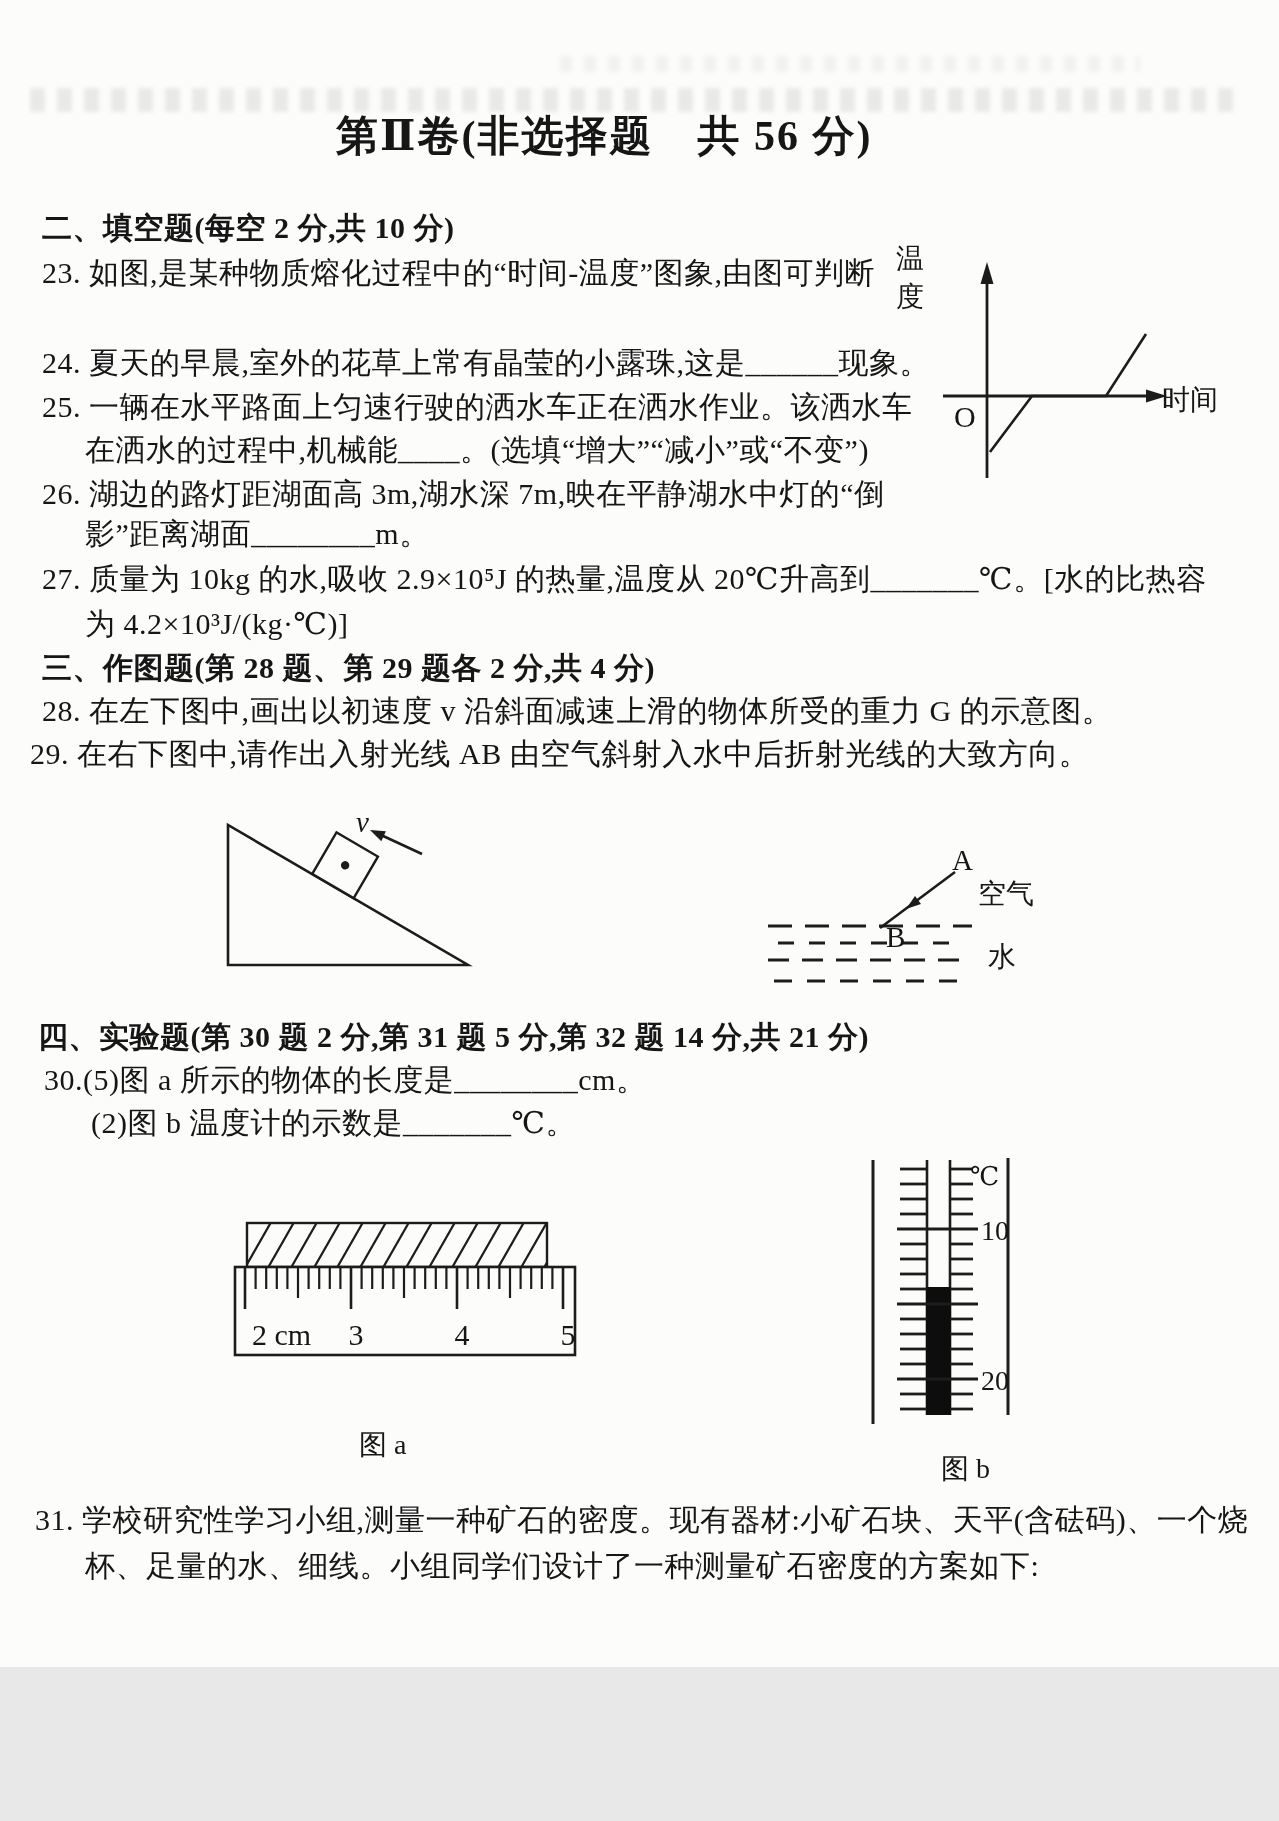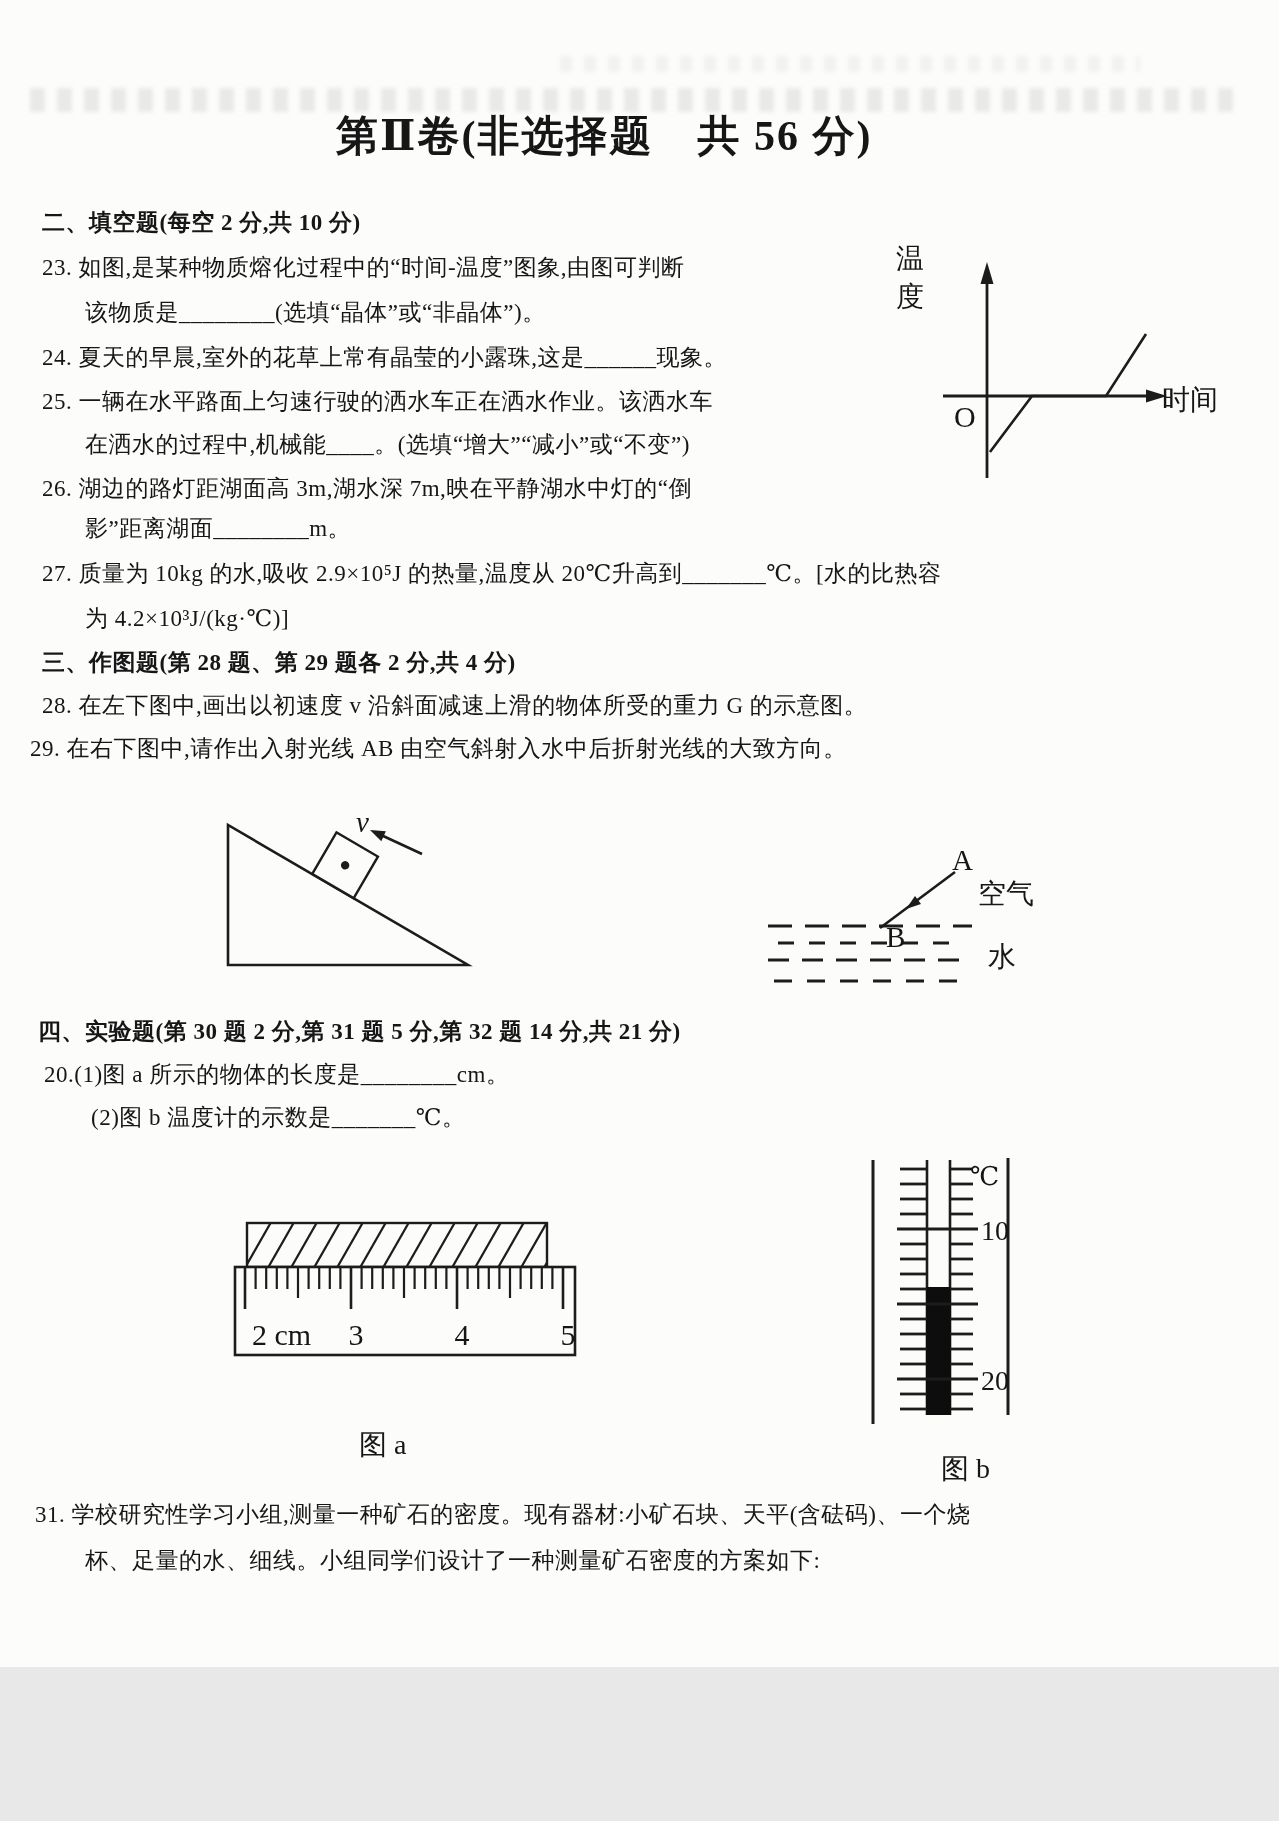--- a/index.html
+++ b/index.html
@@ -1,18 +1,18 @@
 <!DOCTYPE html>
 <html><head>
 <meta charset="utf-8">
 <style>
   html,body{margin:0;padding:0;background:#e8e8e8;}
   .page{position:relative;width:1279px;height:1667px;background:#fcfcfb;overflow:hidden;
         font-family:"Liberation Serif","DejaVu Serif",serif;color:#161616;}
-  .tline{position:absolute;white-space:nowrap;font-size:23px;line-height:1.25;letter-spacing:0.5px;}
+  .tline{position:absolute;white-space:nowrap;font-size:30px;line-height:1.25;letter-spacing:0.5px;}
   .bold{font-weight:bold;}
   .title{position:absolute;white-space:nowrap;font-size:42px;font-weight:bold;letter-spacing:2px;}
   .caption{position:absolute;white-space:nowrap;font-size:28px;}
   .footer{position:absolute;white-space:nowrap;font-size:34px;font-weight:600;letter-spacing:1px;}
   .wm-name{position:absolute;white-space:nowrap;font-size:23px;font-weight:bold;color:#0369a1;
            letter-spacing:3px;font-family:"Liberation Sans","DejaVu Sans",sans-serif;}
   .wm-url{position:absolute;white-space:nowrap;font-size:17px;font-weight:bold;color:#c42a22;
           font-family:"Liberation Sans","DejaVu Sans",sans-serif;}
   .bleed{position:absolute;pointer-events:none;
          background:repeating-linear-gradient(90deg,rgba(70,70,70,0.10) 0 15px,rgba(0,0,0,0) 15px 27px);
@@ -26,35 +26,34 @@
 
 <div class="page">
 
   <div class="bleed" style="left:30px;top:88px;width:1215px;height:24px;"></div>
   <div class="bleed light" style="left:560px;top:56px;width:580px;height:16px;"></div>
 
   <div class="title" style="left:336px;top:108px;">第Ⅱ卷(非选择题　共 56 分)</div>
 
   <div class="tline bold" style="left:42px;top:209px;">二、填空题(每空 2 分,共 10 分)</div>
   <div class="tline" style="left:42px;top:254px;">23. 如图,是某种物质熔化过程中的“时间-温度”图象,由图可判断</div>
-  <div class="tline" style="left:85px;top:299px;">该物质是________(选填“晶体”或“非晶体”)。</div>
   <div class="tline" style="left:42px;top:344px;">24. 夏天的早晨,室外的花草上常有晶莹的小露珠,这是______现象。</div>
   <div class="tline" style="left:42px;top:388px;">25. 一辆在水平路面上匀速行驶的洒水车正在洒水作业。该洒水车</div>
   <div class="tline" style="left:85px;top:431px;">在洒水的过程中,机械能____。(选填“增大”“减小”或“不变”)</div>
   <div class="tline" style="left:42px;top:475px;">26. 湖边的路灯距湖面高 3m,湖水深 7m,映在平静湖水中灯的“倒</div>
   <div class="tline" style="left:85px;top:515px;">影”距离湖面________m。</div>
   <div class="tline" style="left:42px;top:560px;">27. 质量为 10kg 的水,吸收 2.9×10⁵J 的热量,温度从 20℃升高到_______℃。[水的比热容</div>
   <div class="tline" style="left:85px;top:605px;text-align:right;">为 4.2×10³J/(kg·℃)]</div>
 
   <div class="tline bold" style="left:42px;top:649px;">三、作图题(第 28 题、第 29 题各 2 分,共 4 分)</div>
   <div class="tline" style="left:42px;top:692px;">28. 在左下图中,画出以初速度 v 沿斜面减速上滑的物体所受的重力 G 的示意图。</div>
   <div class="tline" style="left:30px;top:735px;">29. 在右下图中,请作出入射光线 AB 由空气斜射入水中后折射光线的大致方向。</div>
 
   <div class="tline bold" style="left:38px;top:1018px;">四、实验题(第 30 题 2 分,第 31 题 5 分,第 32 题 14 分,共 21 分)</div>
-  <div class="tline" style="left:44px;top:1061px;">20.(1)图 a 所示的物体的长度是________cm。</div>
+  <div class="tline" style="left:44px;top:1061px;">30.(5)图 a 所示的物体的长度是________cm。</div>
   <div class="tline" style="left:91px;top:1104px;">(2)图 b 温度计的示数是_______℃。</div>
   <div class="tline" style="left:35px;top:1501px;">31. 学校研究性学习小组,测量一种矿石的密度。现有器材:小矿石块、天平(含砝码)、一个烧</div>
   <div class="tline" style="left:85px;top:1547px;">杯、足量的水、细线。小组同学们设计了一种测量矿石密度的方案如下:</div>
 
   <svg style="left:880px;top:222px;" width="360" height="262" viewBox="0 0 360 262">
     <line x1="107" y1="50" x2="107" y2="256" stroke="#1c1c1c" stroke-width="2.8"></line>
     <polygon points="107,40 100.5,62 113.5,62" fill="#1c1c1c"></polygon>
     <line x1="63" y1="174" x2="272" y2="174" stroke="#1c1c1c" stroke-width="2.8"></line>
     <polygon points="287,174 266,167.5 266,180.5" fill="#1c1c1c"></polygon>
     <polyline points="110,230 152,174 226,174 266,112" fill="none" stroke="#1c1c1c" stroke-width="2.6"></polyline>

